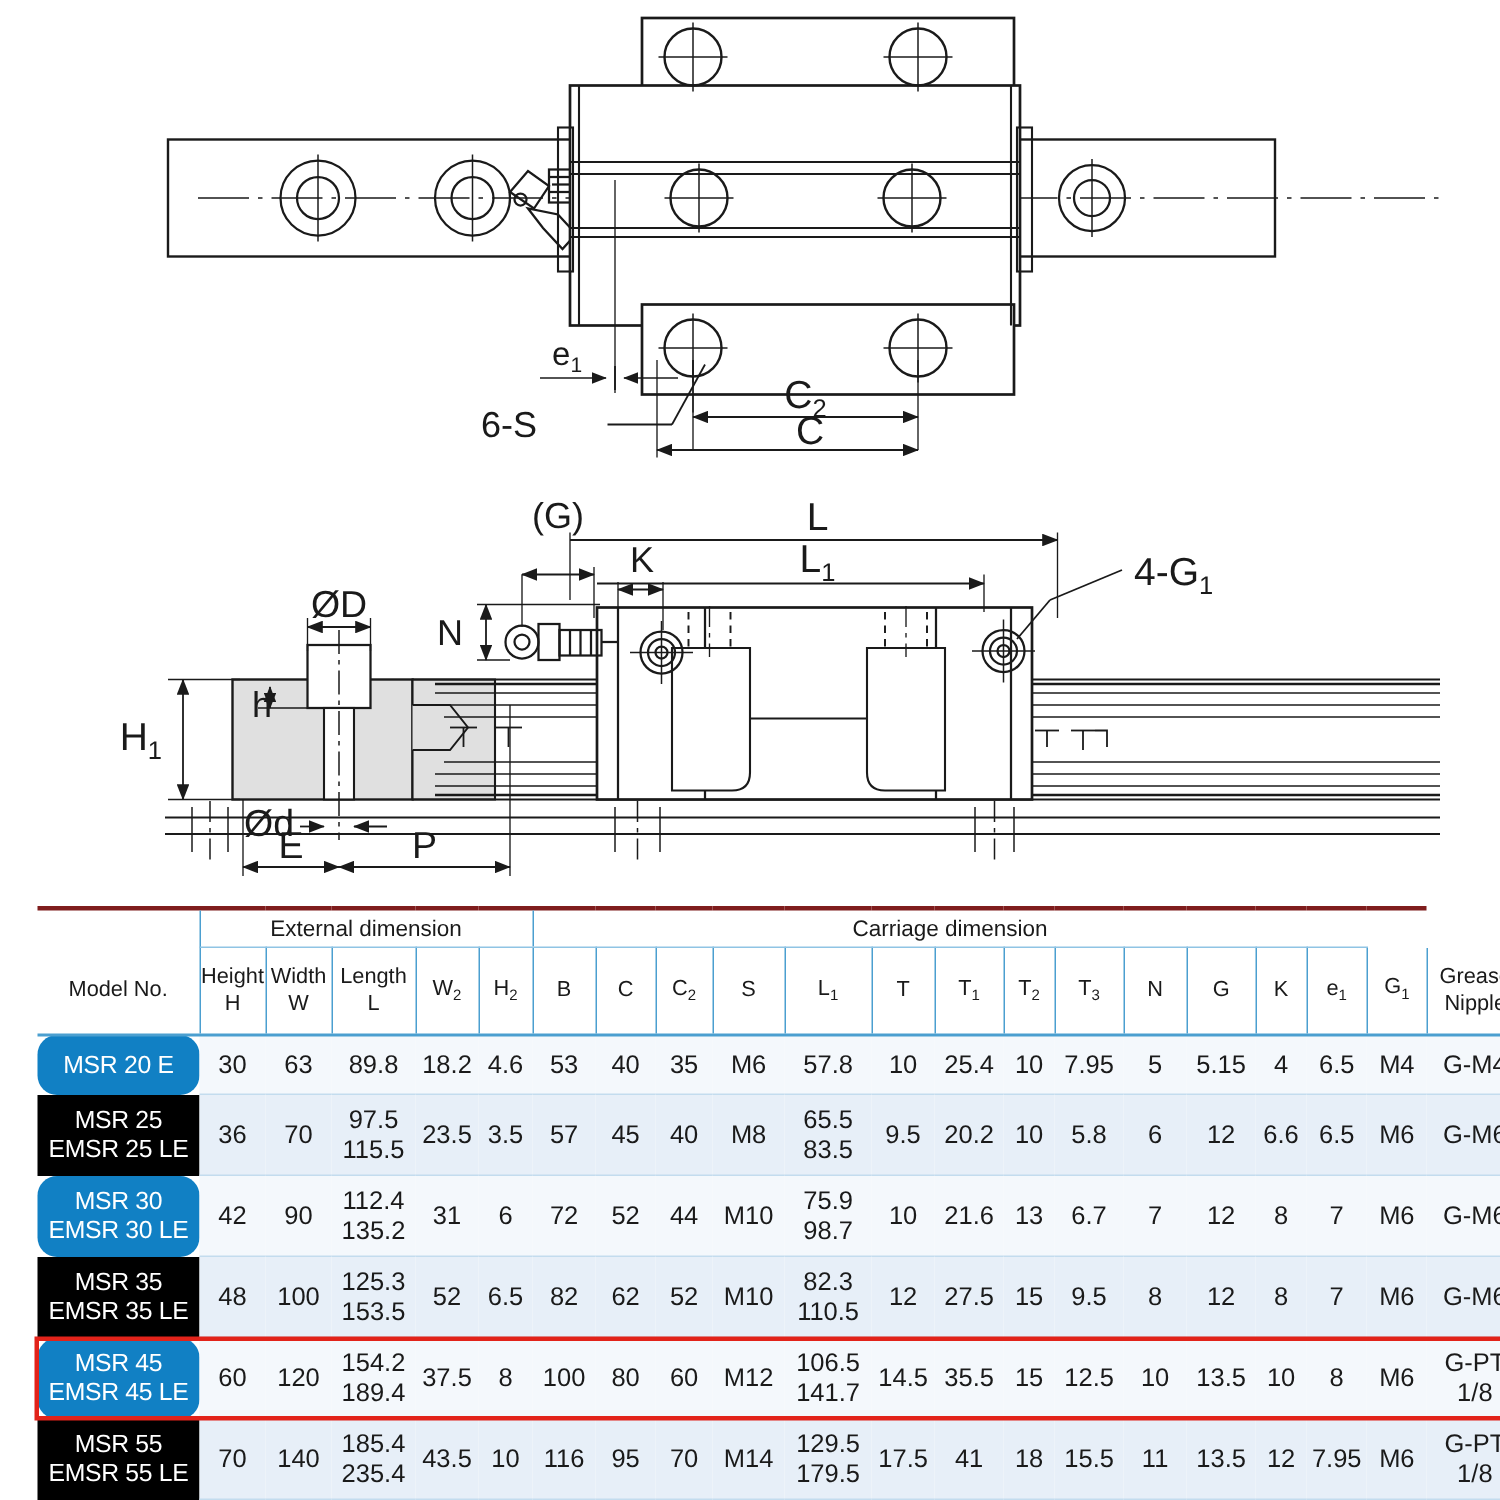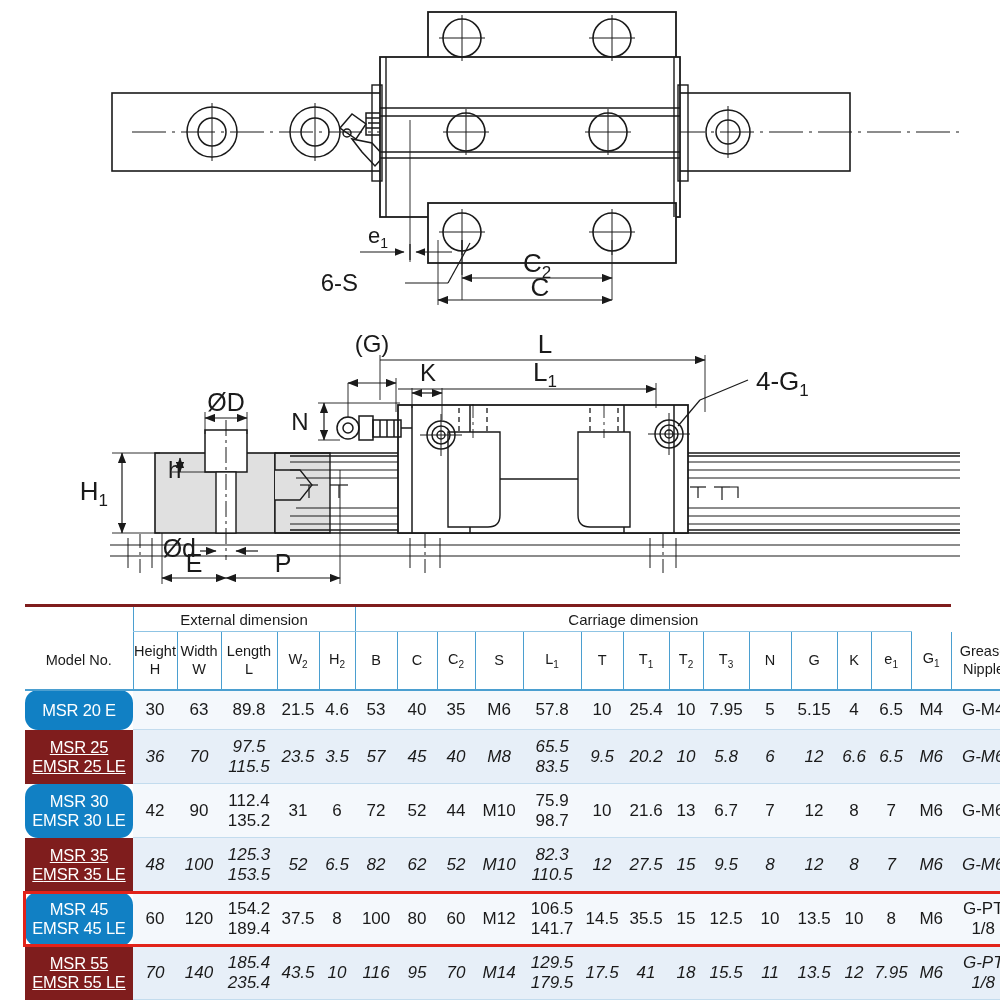--- a/index.html
+++ b/index.html
@@ -62,29 +62,29 @@
   td.model {
     color: #ffffff;
     font-weight: bold;
     font-size: 16.5px;
     text-align: left;
     padding-left: 7px;
     line-height: 1.12;
     letter-spacing: -0.2px;
   }
   td.model.blue { background: #1180c4; border-radius: 13px; }
-  td.model.gray { background: #7f1d1d; text-decoration: underline; }
+  td.model.gray { background: #000000; }
   td.num {
     background: #eef4fa;
     font-size: 17px;
     color: #1a1a1a;
     line-height: 1.12;
     border-bottom: 1px solid #c3dcee;
   }
-  tr.r-odd td.num { background: #e7eff8; font-style: italic; }
+  tr.r-odd td.num { background: #e7eff8; }
   tr.r-even td.num { background: #f4f8fc; }
   td.num .two { display: block; }
 
   tbody tr { height: 54px; }
   tbody tr.short { height: 40px; }
 
   
   .red-box {
     position: absolute;
     border: 3px solid #e2231a;
@@ -462,21 +462,21 @@
           </tr>
       </thead>
       <tbody id="tbody">
           <tr class="r-even short">
             <td class="model blue"><span class="two">MSR 20 E</span></td>
             <td class="num">30</td>
             <td class="num">63</td>
             <td class="num">
               <span class="two">89.8</span>
             </td>
-            <td class="num">21.5</td>
+            <td class="num">18.2</td>
             <td class="num">4.6</td>
             <td class="num">53</td>
             <td class="num">40</td>
             <td class="num">35</td>
             <td class="num">M6</td>
             <td class="num">
               <span class="two">57.8</span>
             </td>
             <td class="num">10</td>
             <td class="num">25.4</td>

